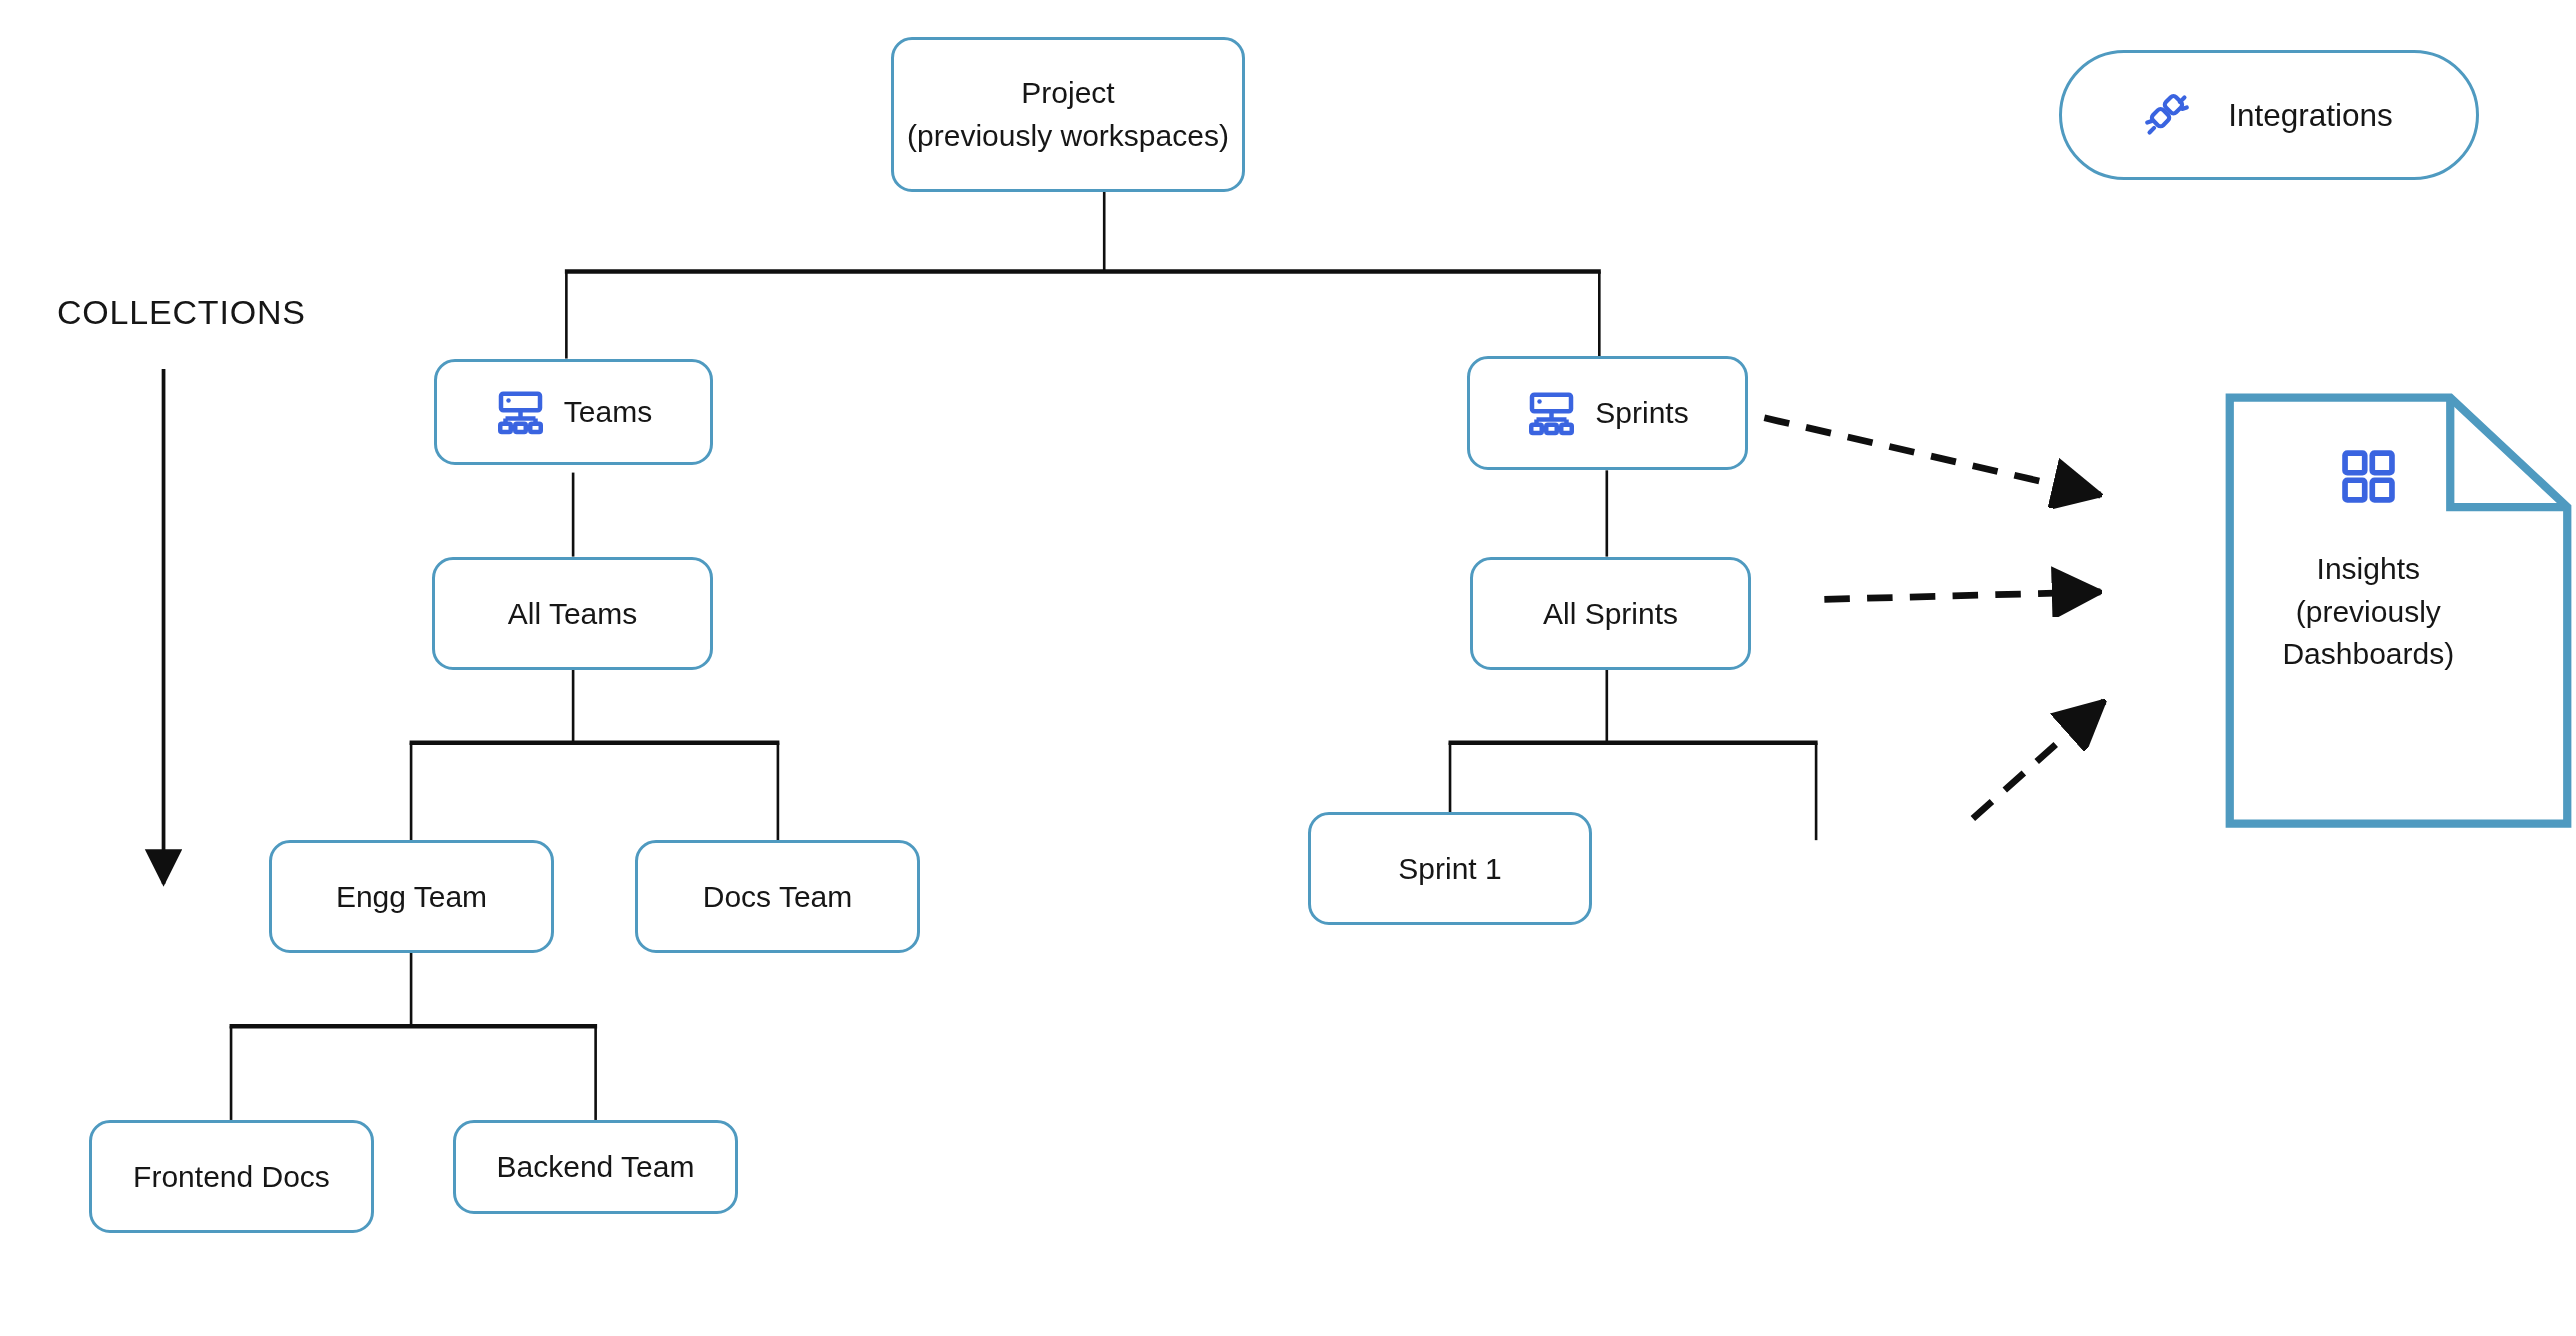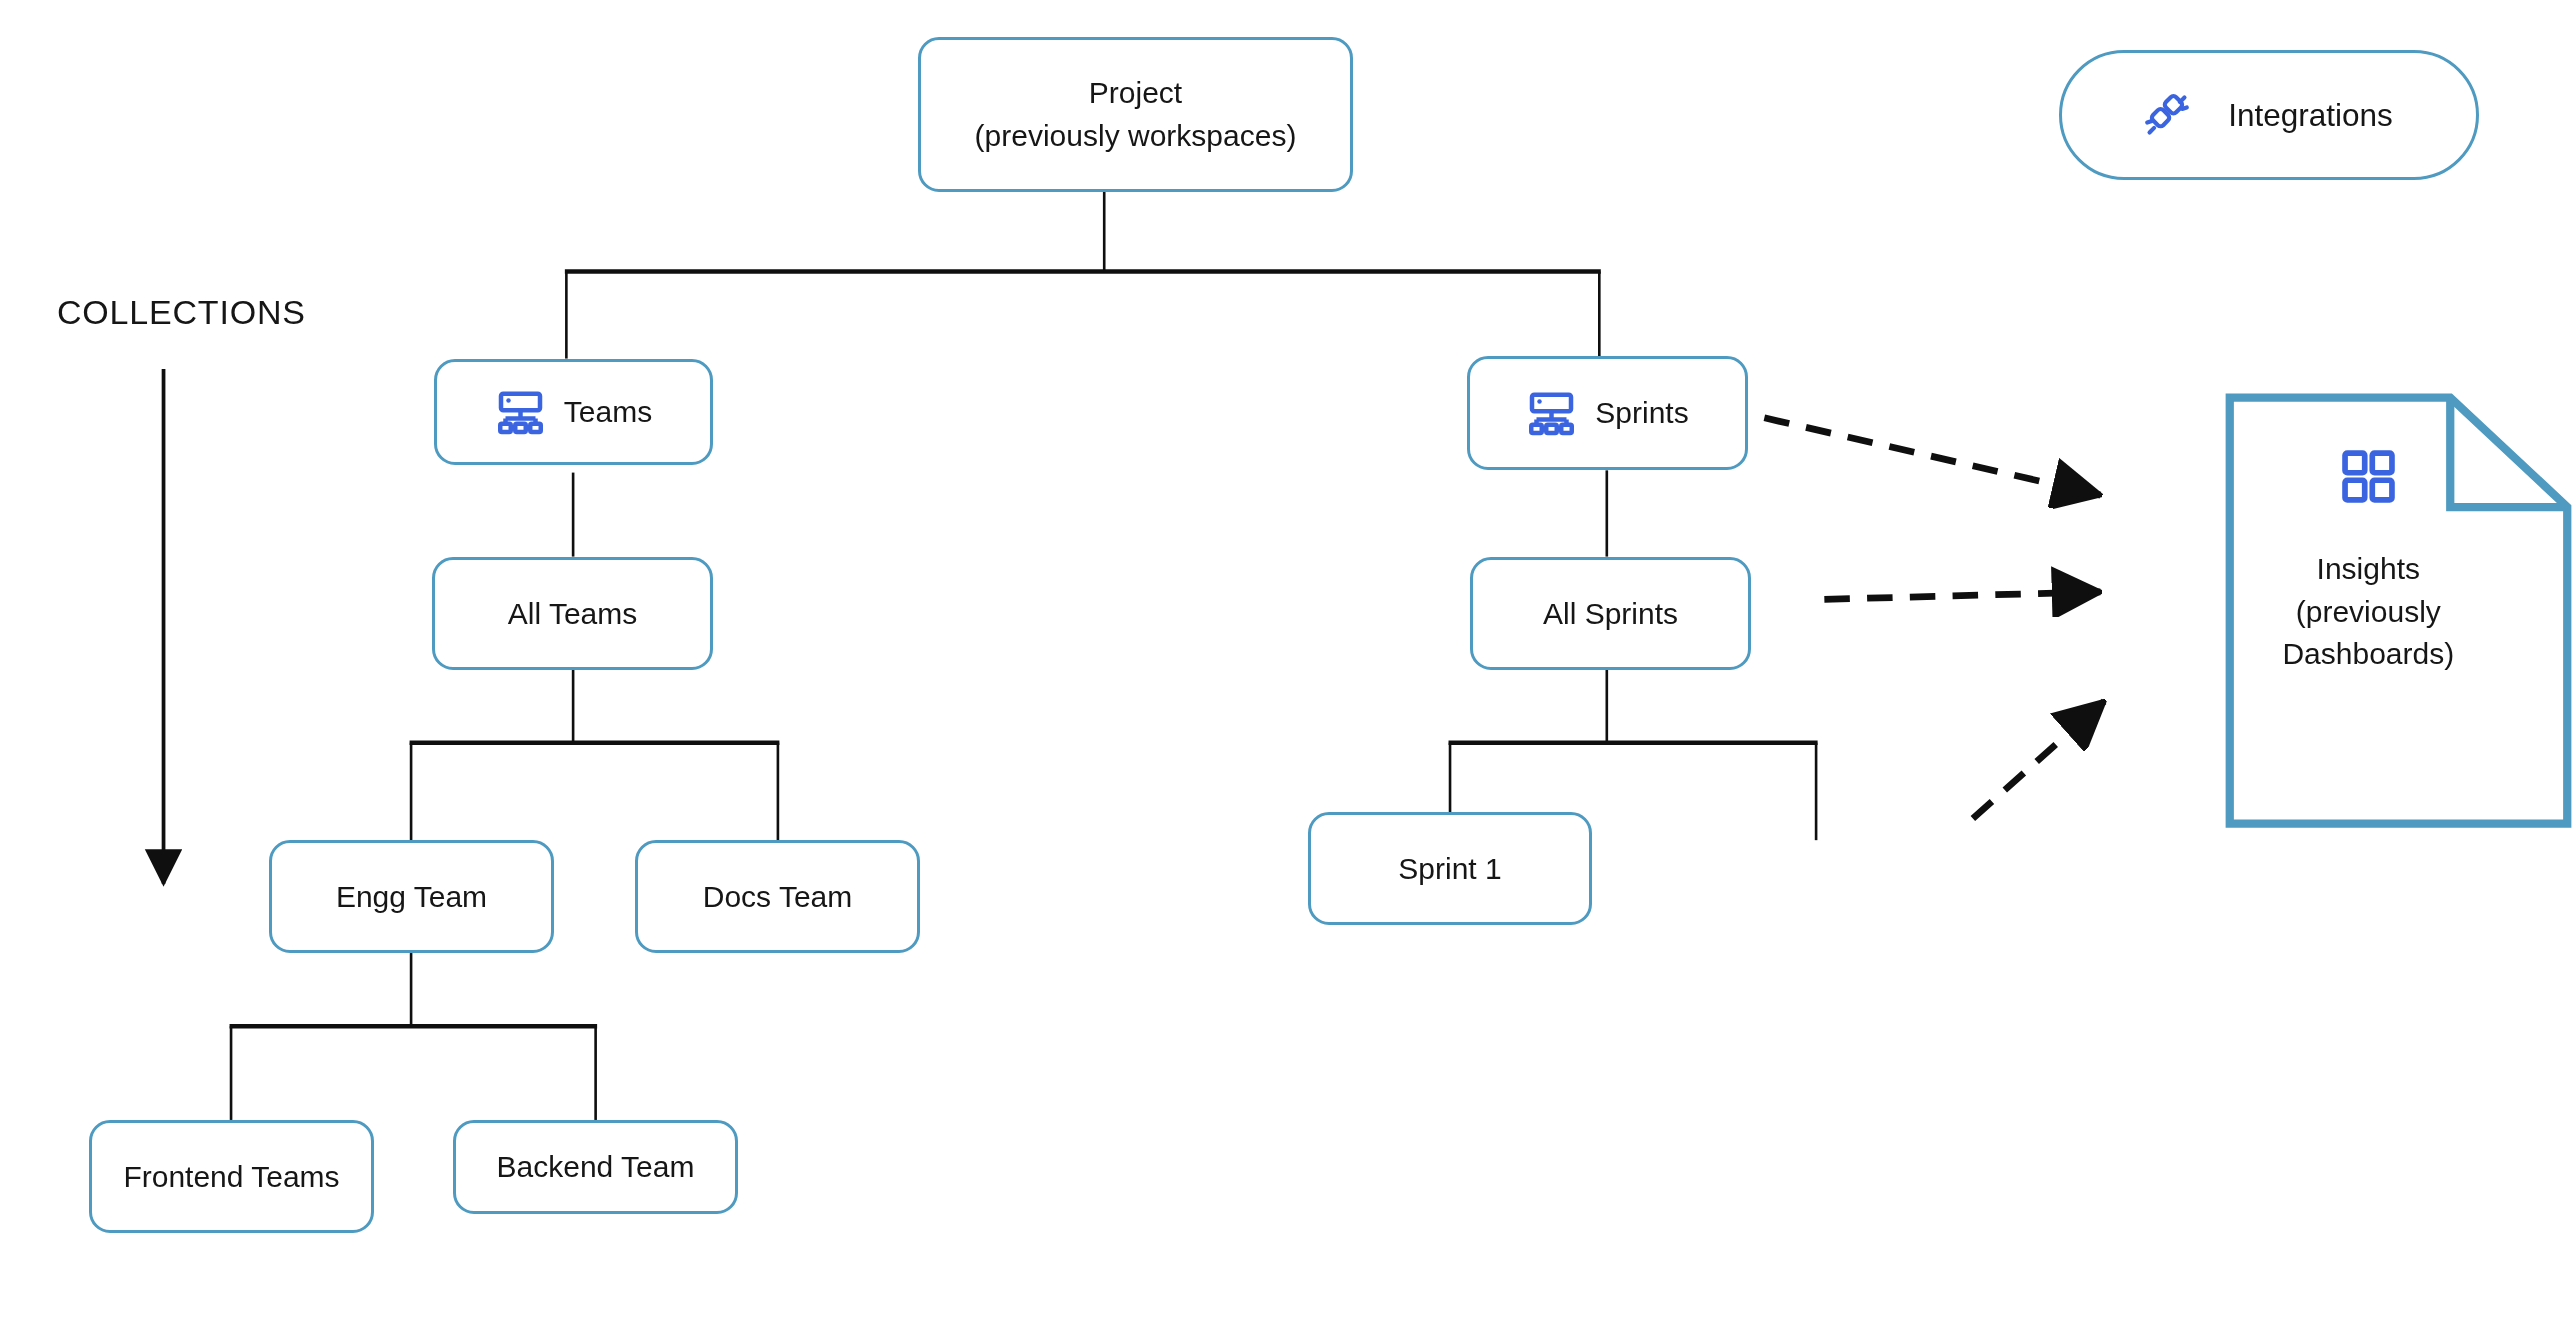--- a/index.html
+++ b/index.html
@@ -33,21 +33,21 @@
     position:absolute;left:2059px;top:50px;width:420px;height:130px;
     background:#fff;border:3.8px solid var(--accent);border-radius:68px;
     display:flex;align-items:center;justify-content:center;gap:39px;font-size:31.5px;
   }
 
   .collections{
     position:absolute;left:57px;top:293px;font-size:34px;letter-spacing:0.8px;color:var(--ink);text-align:right;
   }
 
   
-  [data-name="node-project"]{left:918px;top:37px;width:435px;height:155px;}
+  [data-name="node-project"]{left:891px;top:37px;width:354px;height:155px;}
   [data-name="node-teams"]{left:434px;top:359px;width:279px;height:106px;}
   [data-name="node-sprints"]{left:1467px;top:356px;width:281px;height:114px;}
   [data-name="node-all-teams"]{left:432px;top:557px;width:281px;height:113px;}
   [data-name="node-all-sprints"]{left:1470px;top:557px;width:281px;height:113px;}
   [data-name="node-engg-team"]{left:269px;top:840px;width:285px;height:113px;}
   [data-name="node-docs-team"]{left:635px;top:840px;width:285px;height:113px;}
   [data-name="node-sprint-1"]{left:1308px;top:812px;width:284px;height:113px;}
   [data-name="node-sprint-2"]{left:1674px;top:840px;width:285px;height:113px;}
   [data-name="node-frontend-team"]{left:89px;top:1120px;width:285px;height:113px;}
   [data-name="node-backend-team"]{left:453px;top:1120px;width:285px;height:94px;}
@@ -171,21 +171,21 @@
   <div class="box" data-name="node-engg-team">
     <span data-name="engg-team-label">Engg Team</span>
   </div>
   <div class="box" data-name="node-docs-team">
     <span data-name="docs-team-label">Docs Team</span>
   </div>
   <div class="box" data-name="node-sprint-1">
     <span data-name="sprint-1-label">Sprint 1</span>
   </div>
   <div class="box" data-name="node-frontend-team">
-    <span data-name="frontend-team-label">Frontend Teams</span>
+    <span data-name="frontend-team-label">Frontend Docs</span>
   </div>
   <div class="box" data-name="node-backend-team">
     <span data-name="backend-team-label">Backend Team</span>
   </div>
 
   <div class="doc" data-name="node-insights">
     <svg class="docshape" viewBox="0 0 462 580" data-name="document-shape">
       <path d="M6,6 H300 L456,152 V574 H6 Z" fill="#ffffff" stroke="var(--accent)" stroke-width="11" stroke-linejoin="miter"></path>
       <path d="M300,6 V152 H456" fill="none" stroke="var(--accent)" stroke-width="11" stroke-linejoin="miter"></path>
     </svg>

